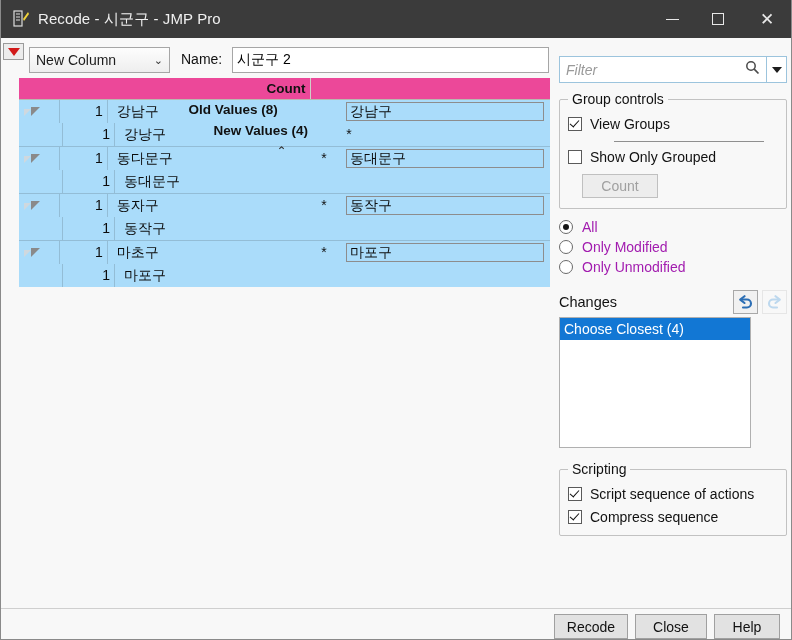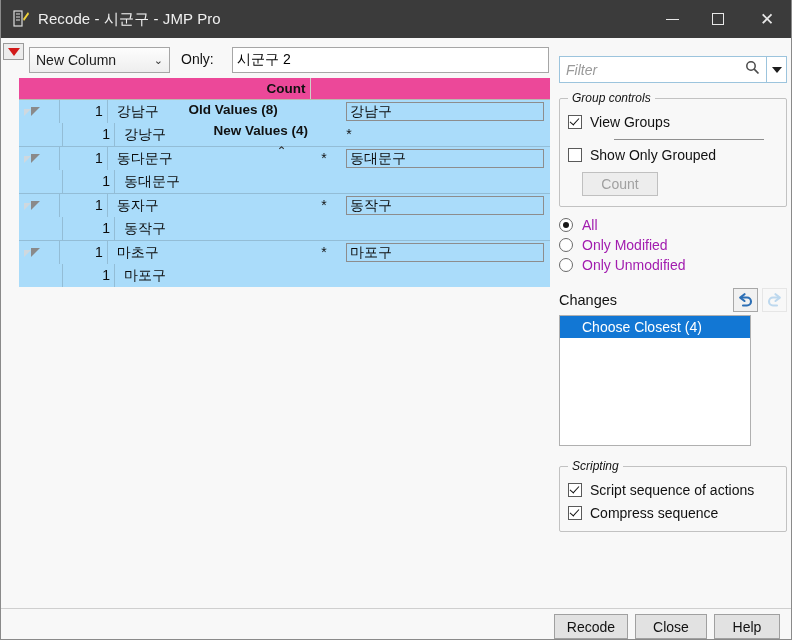--- a/index.html
+++ b/index.html
@@ -186,21 +186,21 @@
     border-right: 5px solid transparent;
     border-top: 6px solid #1d1d1d;
   }
 
   fieldset.grp {
     margin: 8px 0 0 0; padding: 2px 8px 10px 8px;
     border: 1px solid #c2c2c2; border-radius: 2px;
     background: transparent;
   }
   fieldset.grp > legend {
-    font-size: 12px; color: #111; padding: 0 4px; font-style: italic;
+    font-size: 14px; color: #111; padding: 0 4px;
   }
   .chk-row {
     display: flex; align-items: center;
     margin-top: 7px; font-size: 14px; color: #111;
   }
   .chk {
     width: 14px; height: 14px; flex: none;
     border: 1px solid #5a5a5a; background: #fff;
     box-sizing: border-box; margin-right: 8px;
     position: relative;
@@ -254,21 +254,21 @@
   .ur-btn.disabled { background: transparent; border: 1px solid #e6e6e6; }
   .listbox {
     margin-top: 2px;
     width: 192px; height: 131px;
     background: #fff; border: 1px solid #b0b0b0;
     box-sizing: border-box;
   }
   .list-item-sel {
     background: #1277d4; color: #fff;
     font-size: 14px; height: 22px; line-height: 22px;
-    padding-left: 22px;
+    padding-left: 4px;
     white-space: nowrap;
   }
 
   .footer {
     position: absolute; left: 0; top: 608px;
     width: 792px; height: 32px;
     border-top: 1px solid #cfcfcf;
   }
   .fbtn {
     position: absolute; top: 5px;
@@ -313,21 +313,21 @@
   <div class="toolbar">
     <div class="redtri-btn">
       <div class="redtri"></div>
     </div>
   </div>
 
   <div class="newcol-select">
     <span>New Column</span>
     <span class="chev">⌄</span>
   </div>
-  <div class="name-label">Only:</div>
+  <div class="name-label">Name:</div>
   <div class="name-input">시군구 2</div>
 
   <div class="table">
     <div class="thead">
       <div class="th th-exp"></div>
       <div class="th th-count">Count</div>
       <div class="th th-old">Old Values (8)</div>
       <div class="th th-star"></div>
       <div class="th th-new">New Values (4)</div>
       <div class="th th-chev">⌃</div>

